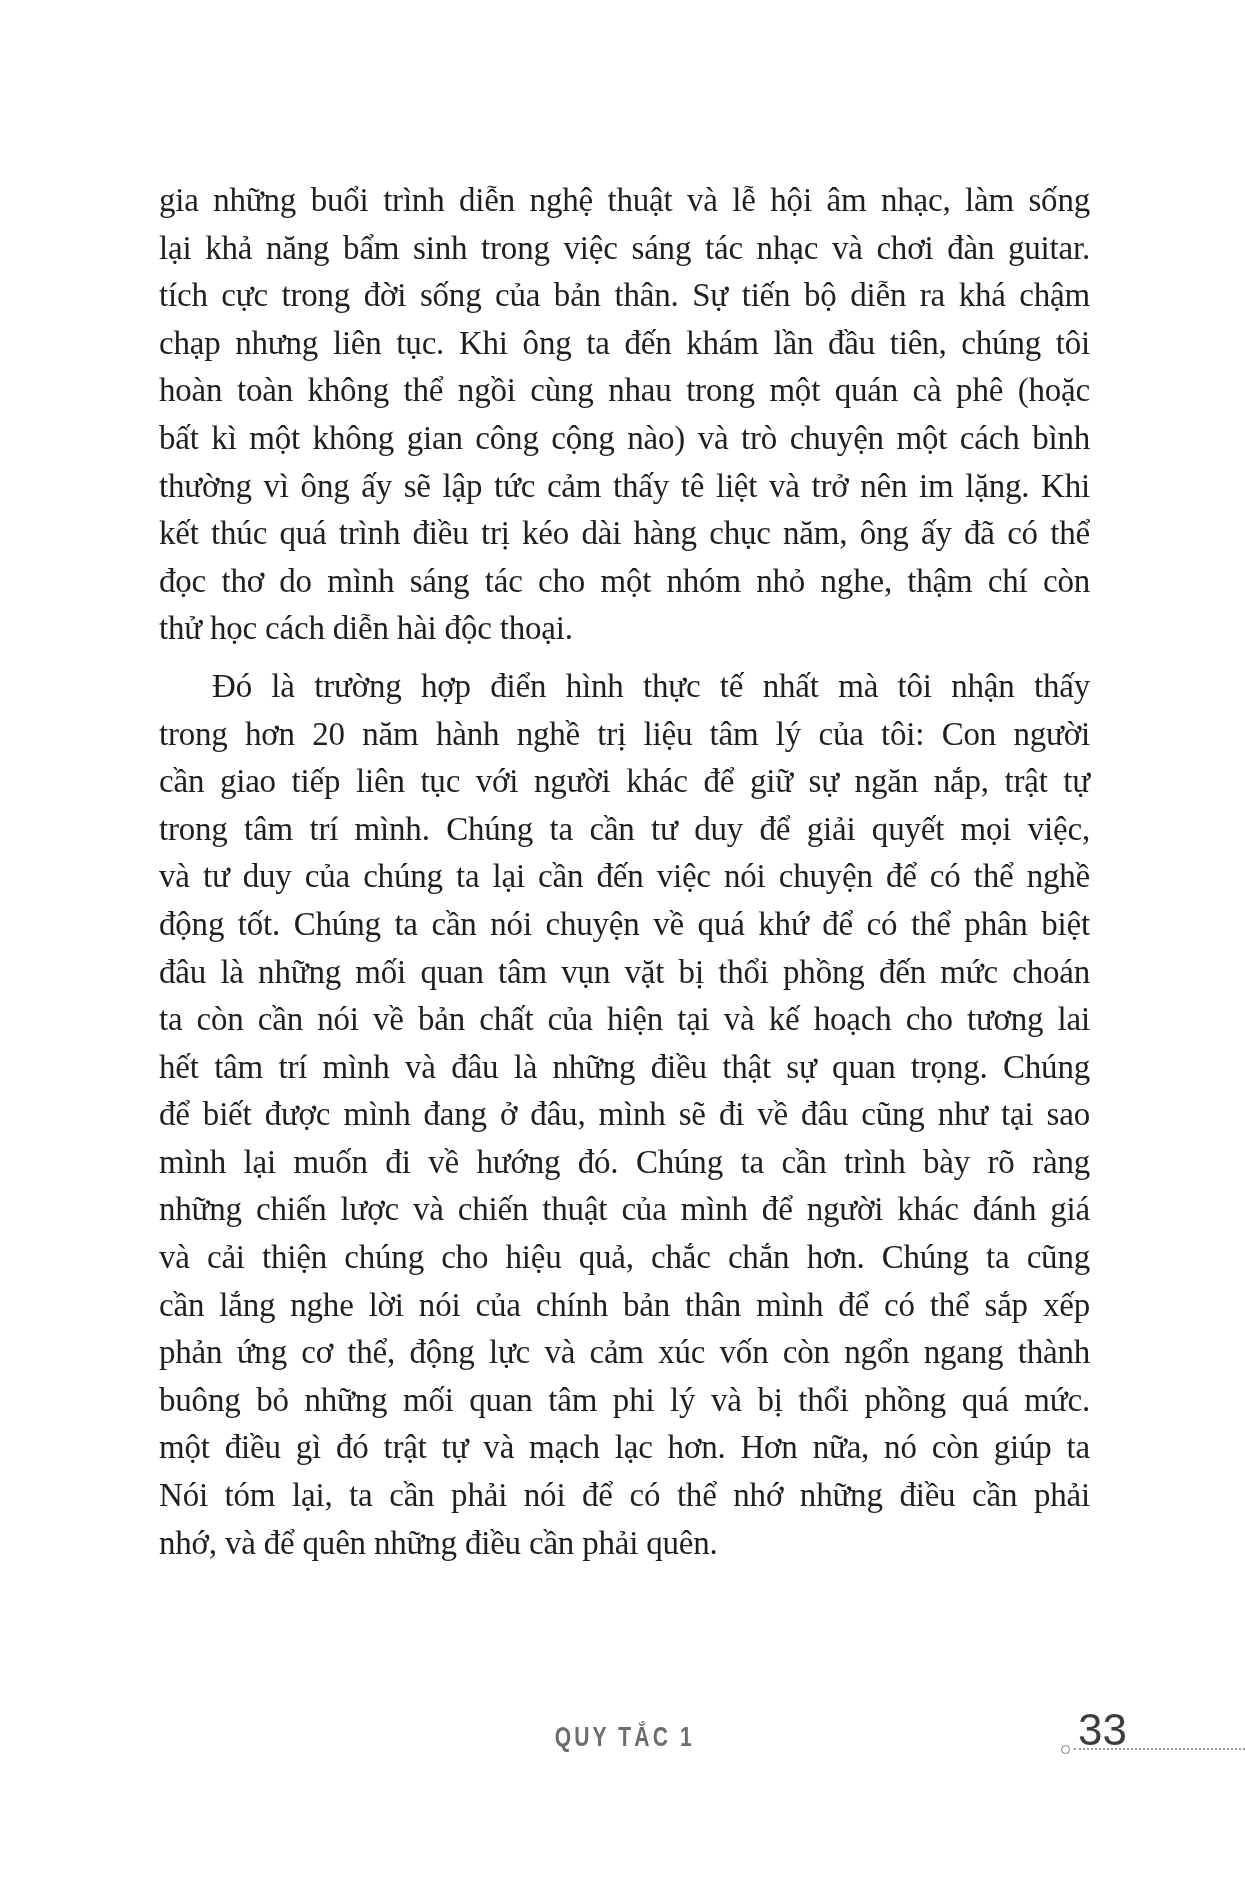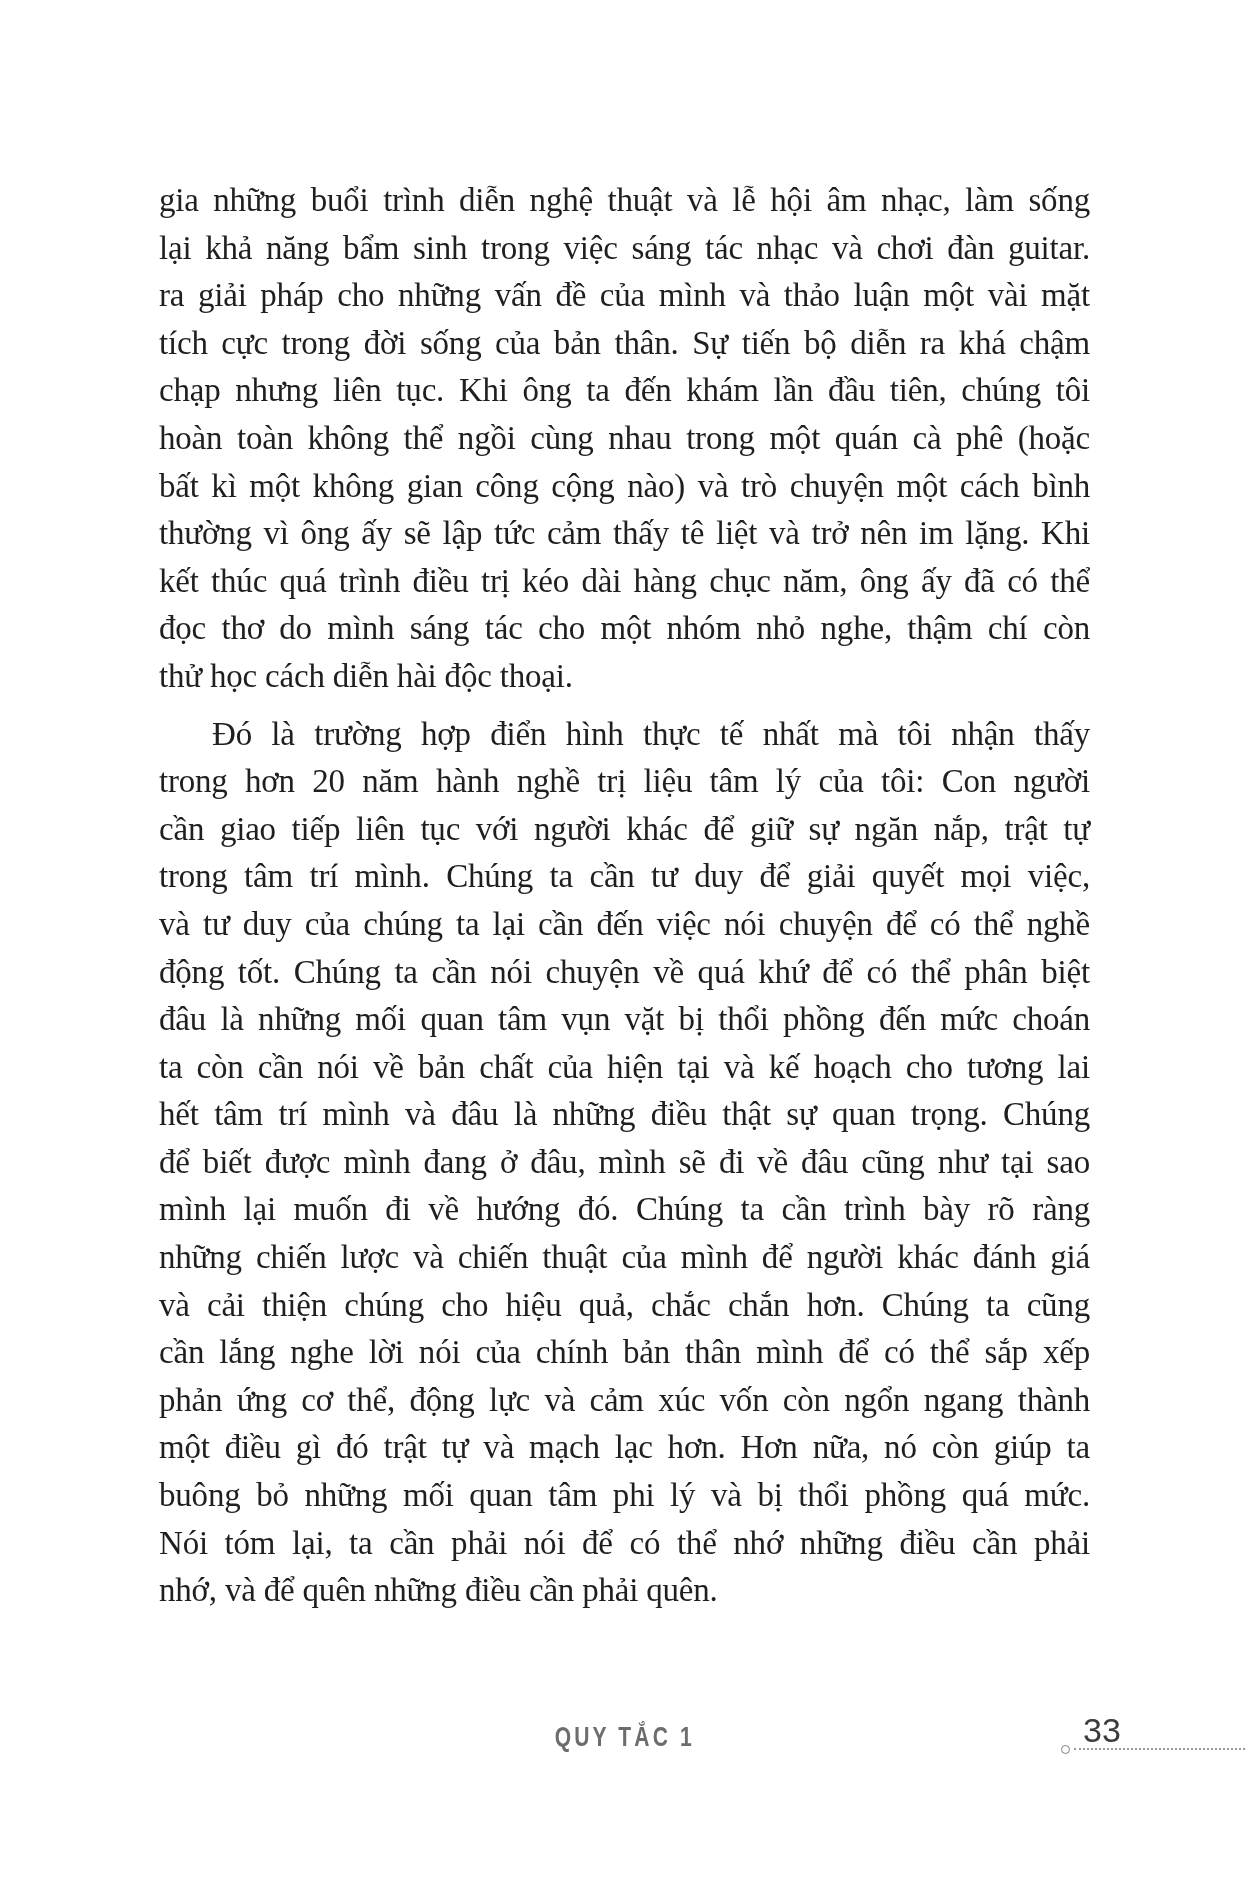--- a/index.html
+++ b/index.html
@@ -60,21 +60,21 @@
     color: #6d6d6d;
   }
   .page-number {
     position: absolute;
     left: 1078px;
     top: 1712px;
     width: 48px;
     text-align: center;
     font-family: "Liberation Sans", sans-serif;
     font-weight: 400;
-    font-size: 34px;
+    font-size: 44px;
     line-height: 36px;
     color: #3c3c3c;
   }
   .dotted-rule {
     position: absolute;
     left: 1074px;
     right: 0;
     top: 1748px;
     height: 0;
     border-top: 2px dotted #9b9b9b;
@@ -92,21 +92,20 @@
 </style>
 </head>
 <body>
 
 <div class="page">
 
   <div class="text-block">
       <div class="paragraph">
         <div class="line">gia những buổi trình diễn nghệ thuật và lễ hội âm nhạc, làm sống</div>
         <div class="line">lại khả năng bẩm sinh trong việc sáng tác nhạc và chơi đàn guitar.</div>
-        <div class="line">ra giải pháp cho những vấn đề của mình và thảo luận một vài mặt</div>
         <div class="line">tích cực trong đời sống của bản thân. Sự tiến bộ diễn ra khá chậm</div>
         <div class="line">chạp nhưng liên tục. Khi ông ta đến khám lần đầu tiên, chúng tôi</div>
         <div class="line">hoàn toàn không thể ngồi cùng nhau trong một quán cà phê (hoặc</div>
         <div class="line">bất kì một không gian công cộng nào) và trò chuyện một cách bình</div>
         <div class="line">thường vì ông ấy sẽ lập tức cảm thấy tê liệt và trở nên im lặng. Khi</div>
         <div class="line">kết thúc quá trình điều trị kéo dài hàng chục năm, ông ấy đã có thể</div>
         <div class="line">đọc thơ do mình sáng tác cho một nhóm nhỏ nghe, thậm chí còn</div>
         <div class="line line-last">thử học cách diễn hài độc thoại.</div>
       </div>
       <div class="paragraph">
@@ -118,22 +117,22 @@
         <div class="line">động tốt. Chúng ta cần nói chuyện về quá khứ để có thể phân biệt</div>
         <div class="line">đâu là những mối quan tâm vụn vặt bị thổi phồng đến mức choán</div>
         <div class="line">ta còn cần nói về bản chất của hiện tại và kế hoạch cho tương lai</div>
         <div class="line">hết tâm trí mình và đâu là những điều thật sự quan trọng. Chúng</div>
         <div class="line">để biết được mình đang ở đâu, mình sẽ đi về đâu cũng như tại sao</div>
         <div class="line">mình lại muốn đi về hướng đó. Chúng ta cần trình bày rõ ràng</div>
         <div class="line">những chiến lược và chiến thuật của mình để người khác đánh giá</div>
         <div class="line">và cải thiện chúng cho hiệu quả, chắc chắn hơn. Chúng ta cũng</div>
         <div class="line">cần lắng nghe lời nói của chính bản thân mình để có thể sắp xếp</div>
         <div class="line">phản ứng cơ thể, động lực và cảm xúc vốn còn ngổn ngang thành</div>
+        <div class="line">buông bỏ những mối quan tâm phi lý và bị thổi phồng quá mức.</div>
         <div class="line">một điều gì đó trật tự và mạch lạc hơn. Hơn nữa, nó còn giúp ta</div>
-        <div class="line">buông bỏ những mối quan tâm phi lý và bị thổi phồng quá mức.</div>
         <div class="line">Nói tóm lại, ta cần phải nói để có thể nhớ những điều cần phải</div>
         <div class="line line-last">nhớ, và để quên những điều cần phải quên.</div>
       </div>
     </div>
 
   <div class="footer-title">
     <span class="ft-inner">QUY TẮC 1</span>
   </div>
 
   <div class="page-number">33</div>

